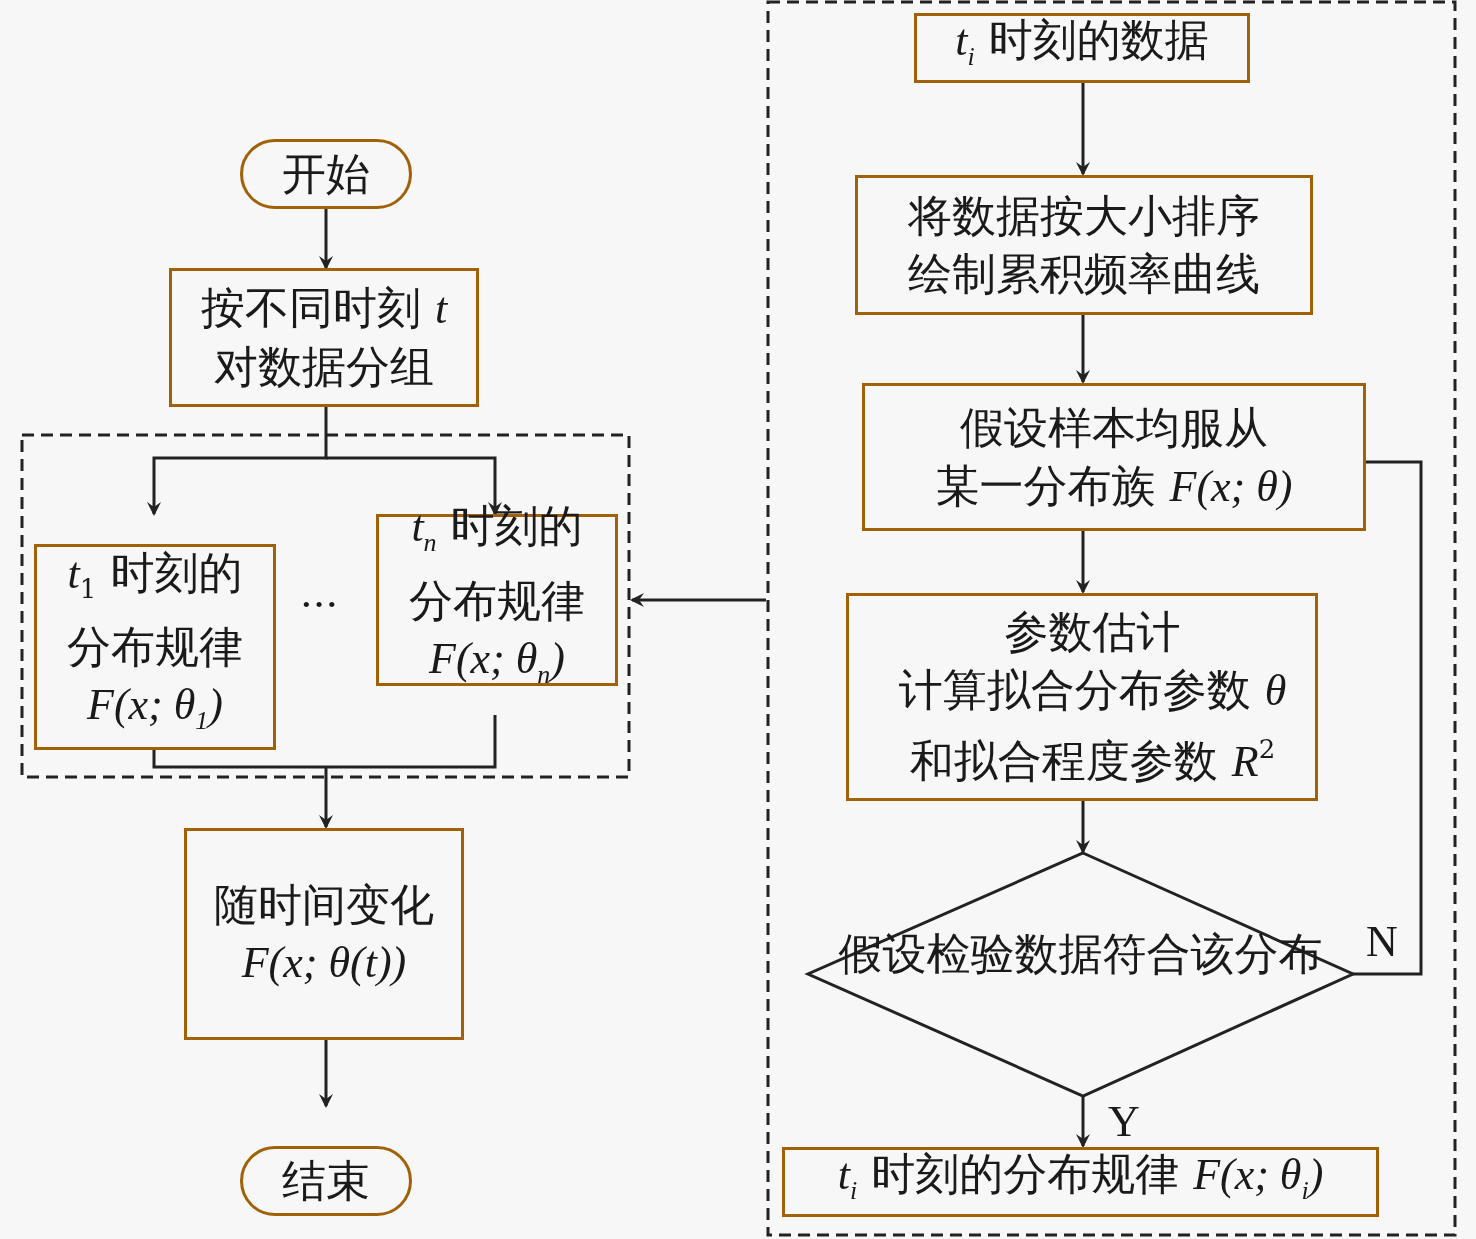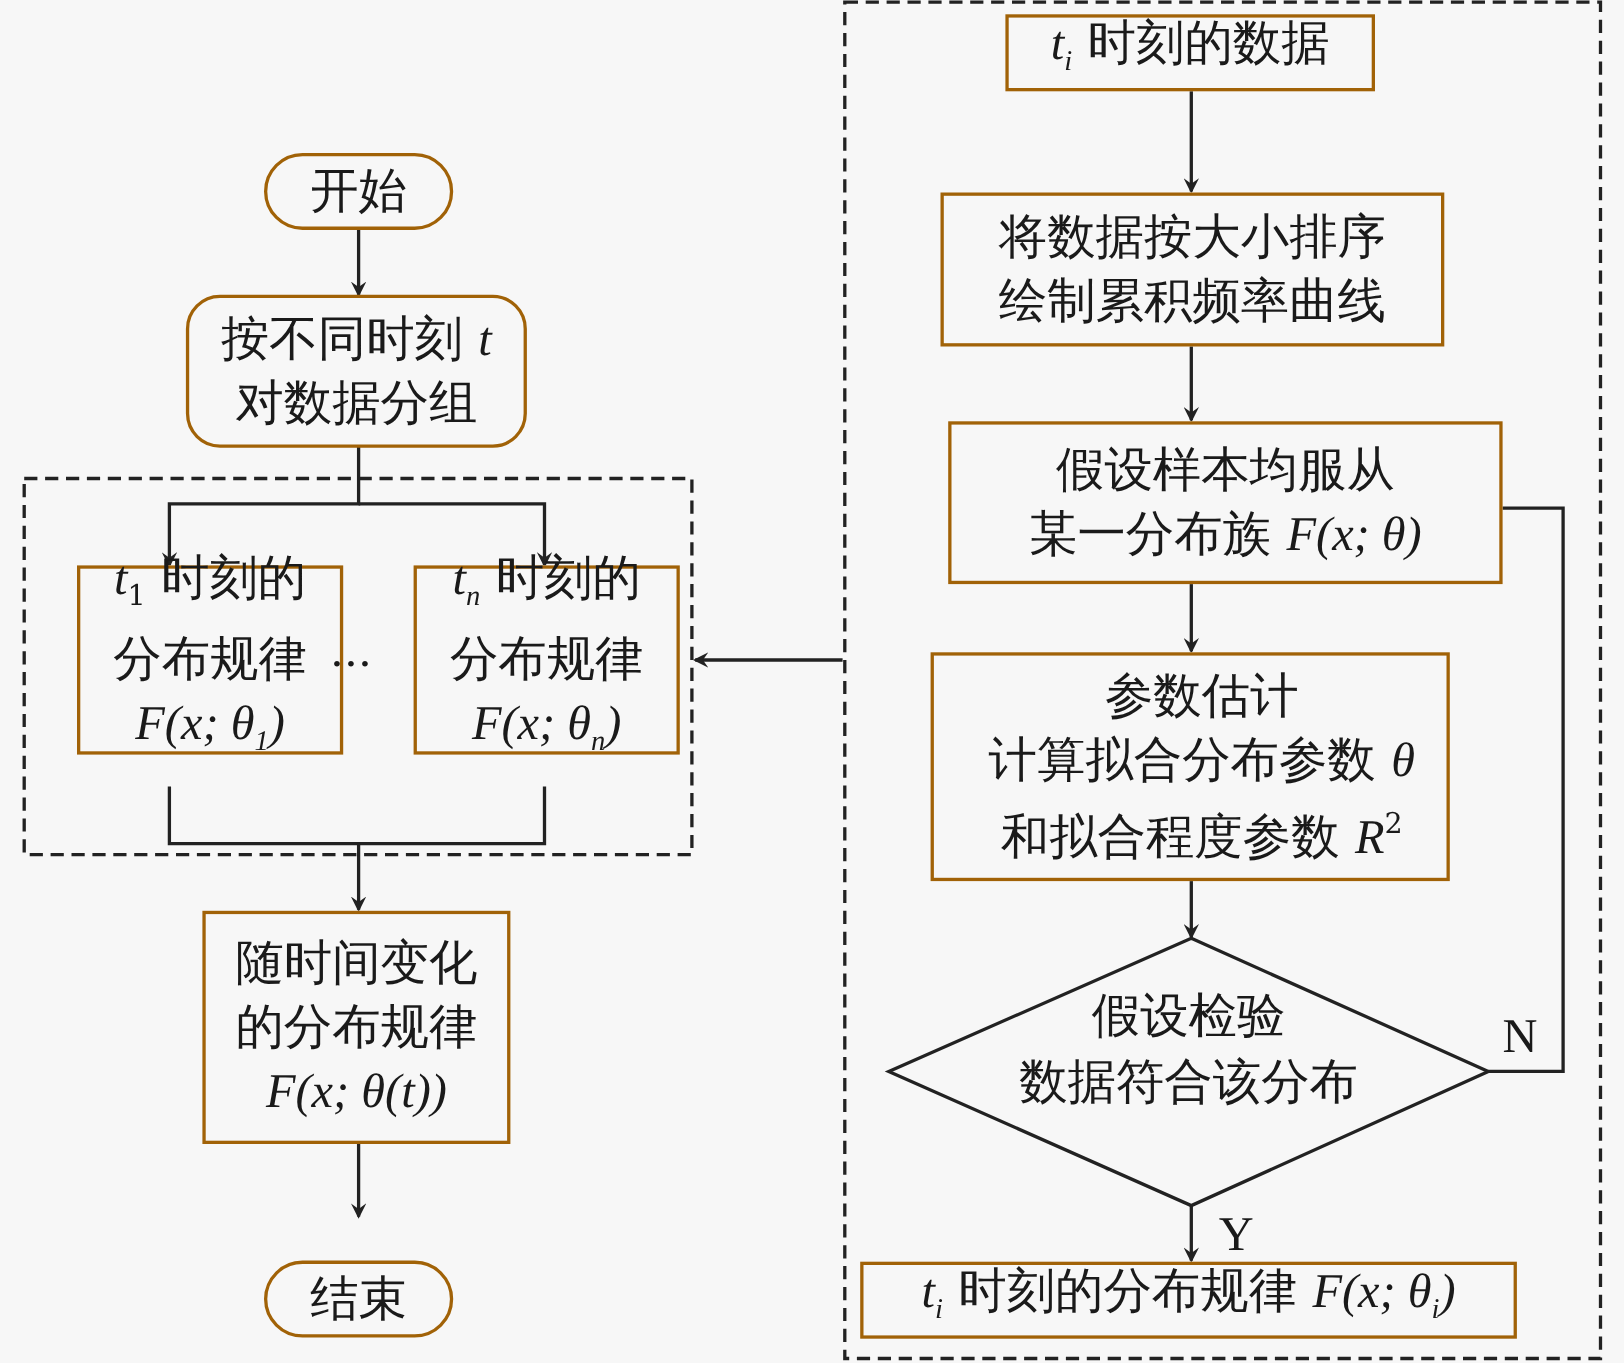--- a/index.html
+++ b/index.html
@@ -8,21 +8,21 @@
   svg.wires { position:absolute; left:0; top:0; width:1476px; height:1239px; }
   .node { position:absolute; box-sizing:border-box; border:3px solid #a16207; background:#f7f7f7;
           display:flex; flex-direction:column; align-items:center; justify-content:center;
           font-size:44px; line-height:58px; text-align:center; white-space:nowrap; }
   .term { border-radius:36px; }
   .math { font-family:"Liberation Serif","DejaVu Serif",serif; font-style:italic; }
   .sub { font-size:26px; vertical-align:-10px; }
   .sup { font-size:26px; vertical-align:18px; font-style:normal; }
   .lbl { position:absolute; font-family:"Liberation Serif",serif; font-size:44px; line-height:44px; }
   .dots { position:absolute; font-size:40px; line-height:40px; }
-  .diamond-text { position:absolute; display:flex; flex-direction:column; align-items:center; justify-content:center;
+  .diamond-text { position:absolute; display:flex; flex-direction:row; align-items:center; justify-content:center;
           font-size:44px; line-height:60px; white-space:nowrap; }
 </style>
 </head>
 <body>
 
 <svg class="wires" viewBox="0 0 1476 1239">
   <defs>
     <marker id="ah" markerWidth="14" markerHeight="14" refX="12" refY="7" orient="auto" markerUnits="userSpaceOnUse">
       <path d="M0,0 L14,7 L0,14 L5,7 Z" fill="#222"></path>
     </marker>
@@ -46,42 +46,41 @@
   <line x1="1083" y1="800" x2="1083" y2="852" stroke="#222" stroke-width="3" marker-end="url(#ah)"></line>
   <polygon points="1083,853 1353,974 1083,1096 808,974" fill="#f7f7f7" stroke="#222" stroke-width="3"></polygon>
   <polyline points="1353,974 1421,974 1421,462 1308,462" fill="none" stroke="#222" stroke-width="3" marker-end="url(#ah)"></polyline>
   <line x1="1083" y1="1096" x2="1083" y2="1146" stroke="#222" stroke-width="3" marker-end="url(#ah)"></line>
 </svg>
 
 <div class="node term" style="left:240px;top:139px;width:172px;height:70px;">
   <span>开始</span>
 </div>
 
-<div class="node" style="left:169px;top:268px;width:310px;height:139px;border-radius:31px;">
+<div class="node" style="left:169px;top:268px;width:310px;height:139px;">
   <div><span>按不同时刻</span> <span class="math">t</span></div>
   <div>对数据分组</div>
 </div>
 
-<div class="node" style="left:34px;top:514px;width:242px;height:172px;margin-left:36px;">
+<div class="node" style="left:34px;top:544px;width:242px;height:206px;">
   <div><span class="math">t</span><span class="sub">1</span> <span>时刻的</span></div>
   <div>分布规律</div>
   <div class="math"><span>F(x; θ</span><span class="sub">1</span><span>)</span></div>
 </div>
 
 <div class="dots" style="left:300px;top:584px;">···</div>
 
 <div class="node" style="left:376px;top:514px;width:242px;height:172px;">
   <div><span class="math">t</span><span class="sub math">n</span> <span>时刻的</span></div>
   <div>分布规律</div>
   <div class="math"><span>F(x; θ</span><span class="sub">n</span><span>)</span></div>
 </div>
 
 <div class="node" style="left:184px;top:828px;width:280px;height:212px;">
   <div>随时间变化</div>
-  <div>的分布规律</div>
   <div class="math">F(x; θ(t))</div>
 </div>
 
 <div class="node term" style="left:240px;top:1146px;width:172px;height:70px;">
   <span>结束</span>
 </div>
 
 <div class="node" style="left:914px;top:13px;width:336px;height:70px;">
   <div><span class="math">t</span><span class="sub math">i</span> <span>时刻的数据</span></div>
 </div>

